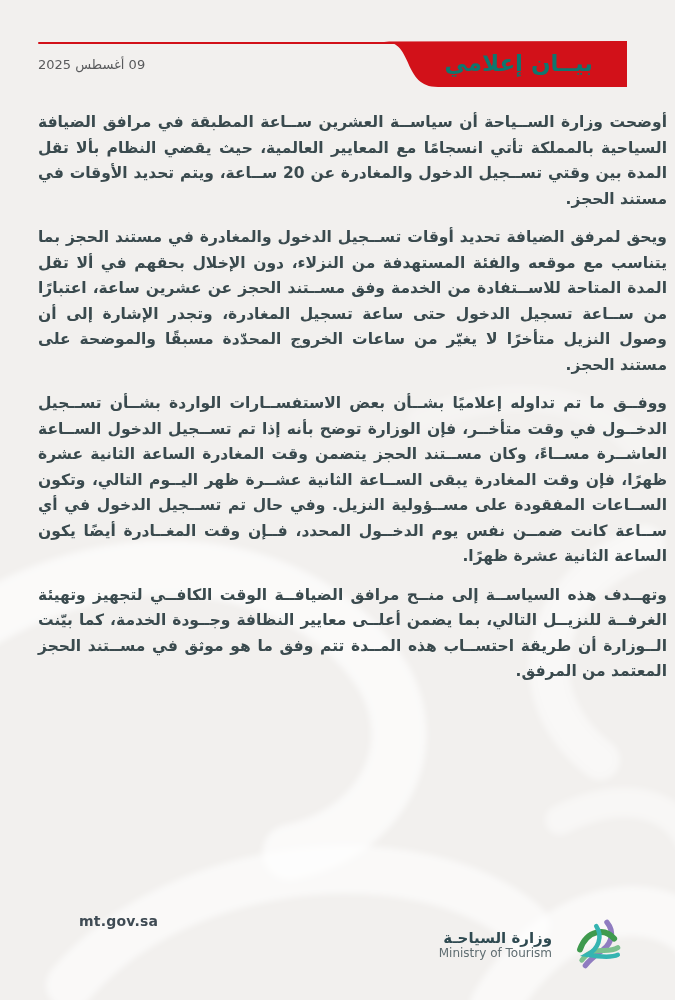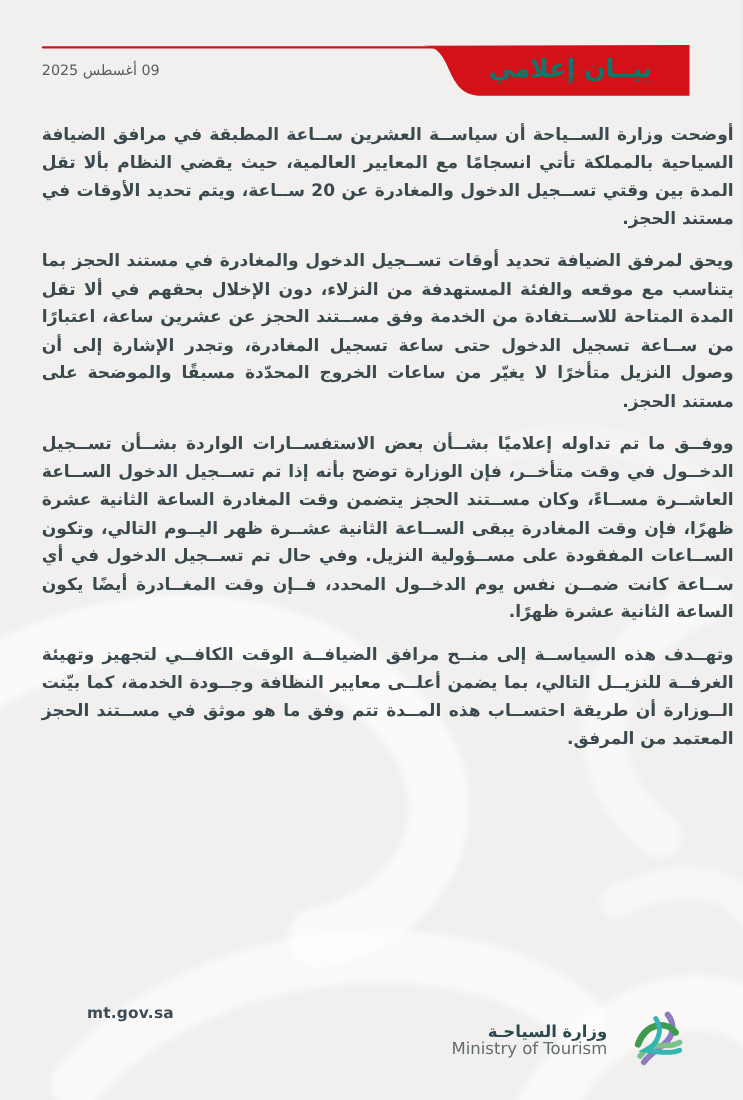--- a/index.html
+++ b/index.html
@@ -37,21 +37,21 @@
   
   .website-url{
     position:absolute;left:57px;top:913px;font-size:14px;font-weight:600;
     color:#3f4b54;letter-spacing:.2px;margin-left:22px;
   }
   .ministry-logo{
     position:absolute;right:50px;top:916px;display:flex;align-items:center;gap:19px;
   }
   .logo-text{text-align:right;direction:rtl;}
   .logo-ar{font-size:15px;font-weight:600;color:#2e4950;line-height:18px;}
-  .logo-en{font-size:15px;color:#5f6d71;line-height:13px;direction:ltr;}
+  .logo-en{font-size:12px;color:#5f6d71;line-height:13px;direction:ltr;}
   .logo-mark{width:54px;height:56px;flex:0 0 auto;}
 </style>
 </head>
 <body>
 
 <div class="page">
 
   <svg class="watermark" viewBox="0 0 675 1000" xmlns="http://www.w3.org/2000/svg">
     <g fill="none" stroke="#ffffff" stroke-linecap="round" filter="url(#wblur)">
       <path d="M -60 650 C 110 520 310 555 385 680 C 425 755 375 835 290 852" stroke-width="55" opacity="0.65"></path>

